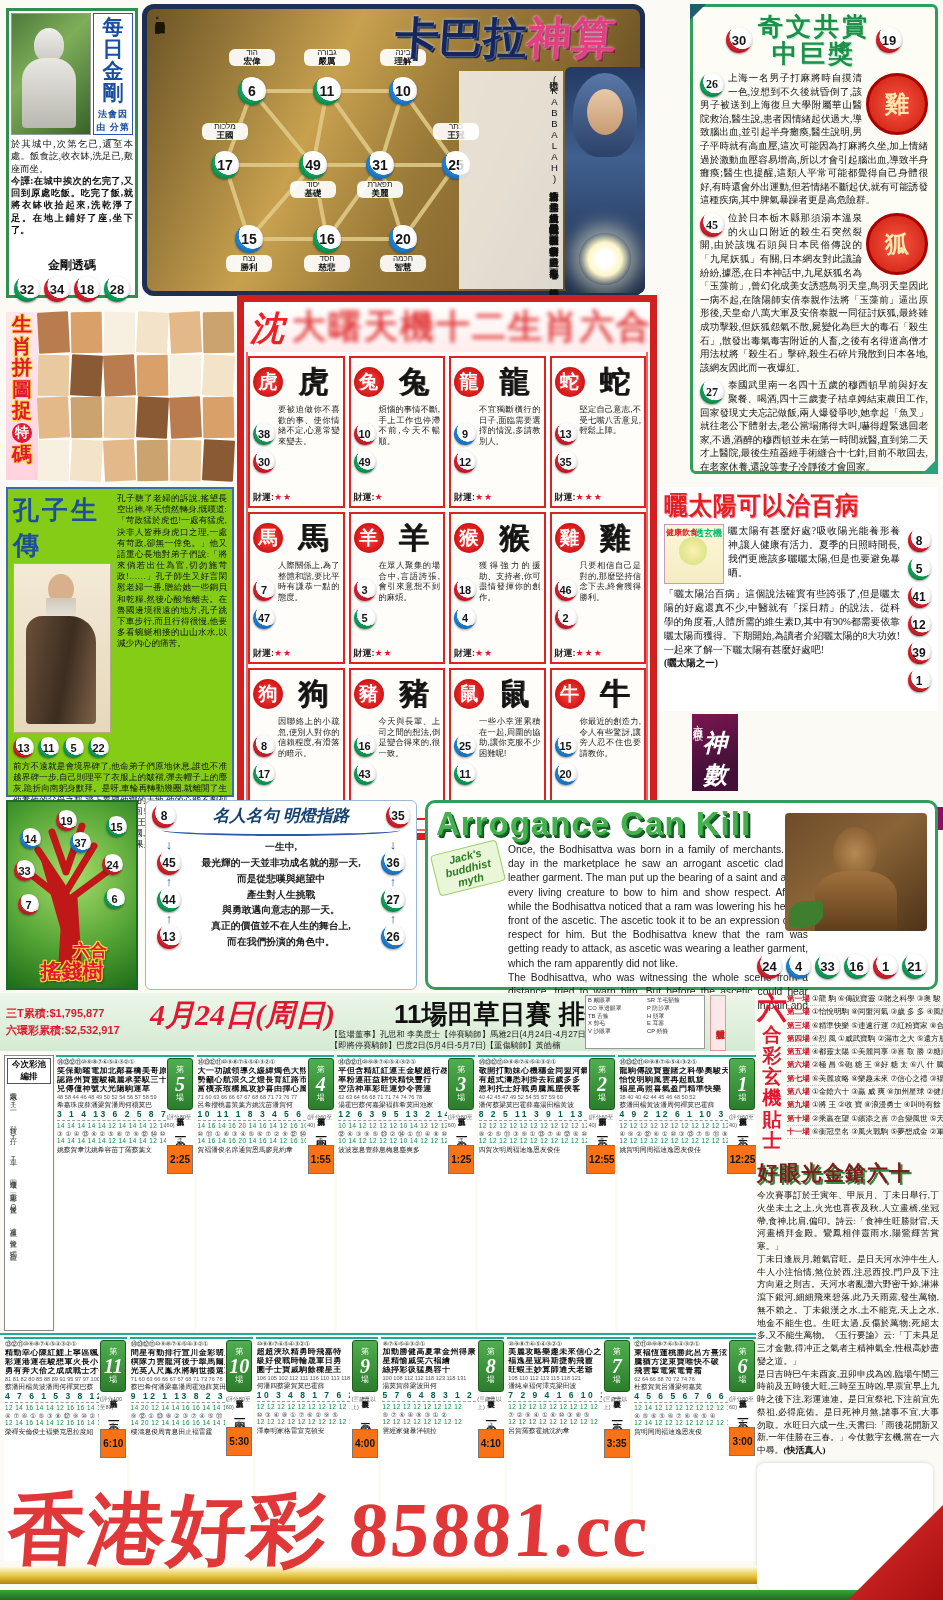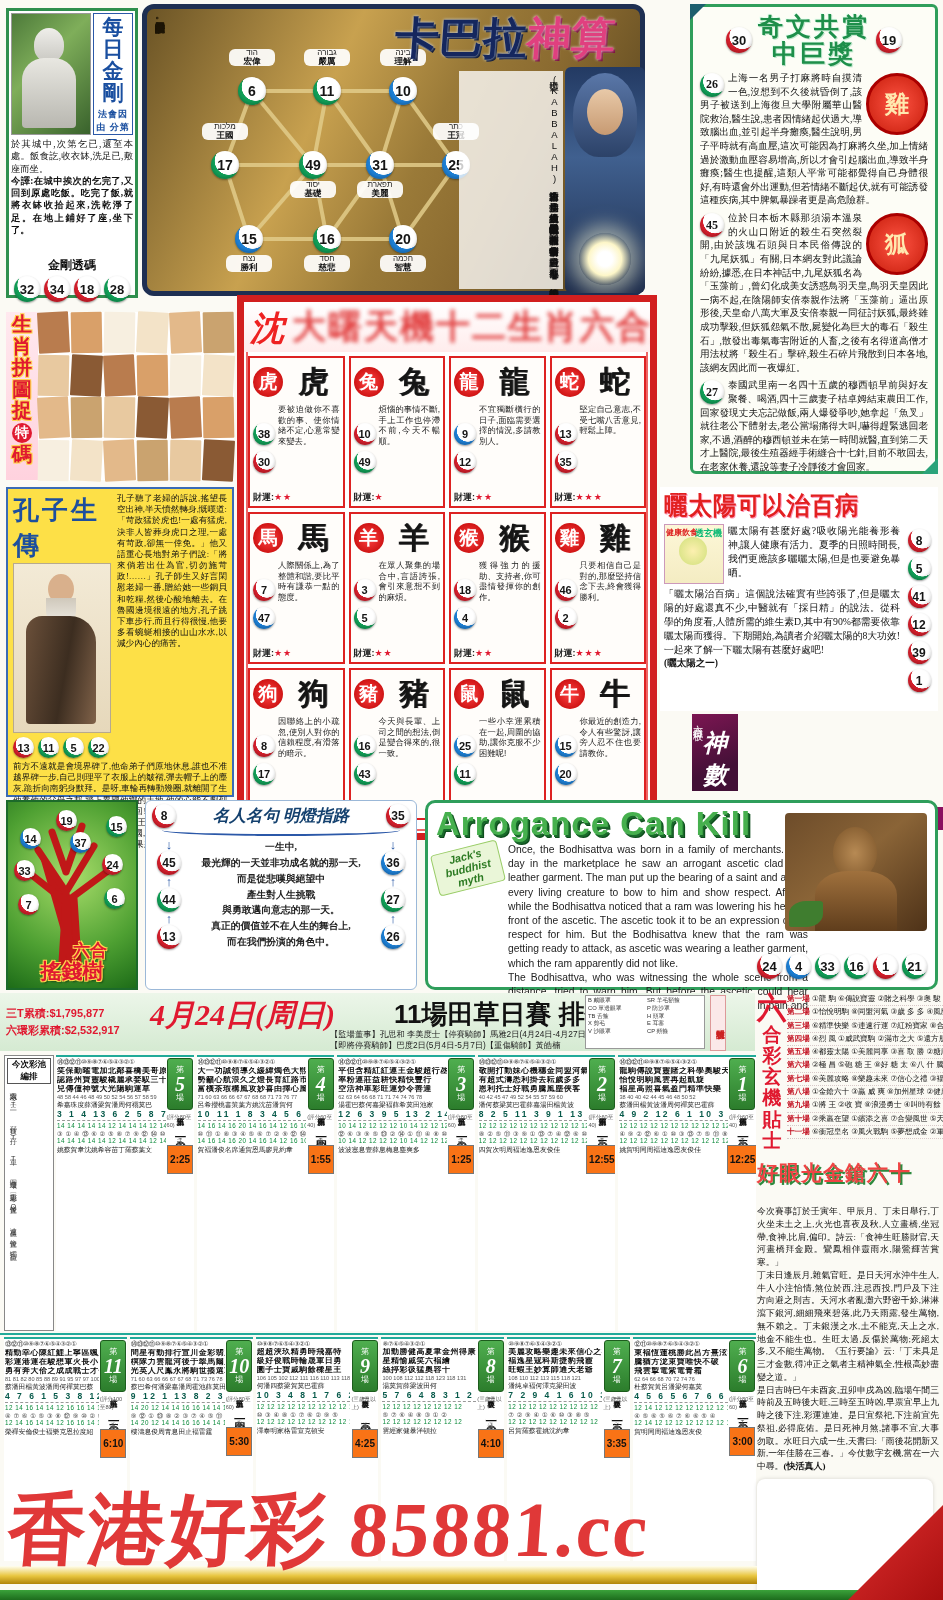--- a/index.html
+++ b/index.html
@@ -56,21 +56,21 @@
     color:#ffe9b0;font-size:24px;font-weight:900;}
   .pball{float:left;margin:2px 4px 0 0;}
   
   #sec-puzzle{left:6px;top:312px;width:228px;height:168px;display:flex;}
   #pz-strip{width:32px;background:linear-gradient(#ffe9ef,#ffd2de);text-align:center;padding-top:2px;}
   #pz-strip .ch{font-size:20px;font-weight:900;color:#e01930;text-shadow:1px 1px 0 #ffd54d,-1px -1px 0 #ffd54d,1px -1px 0 #ffd54d,-1px 1px 0 #ffd54d;line-height:1.08;display:block;}
   #pz-strip .circ{display:inline-flex;width:20px;height:20px;border-radius:50%;background:#e01930;color:#fff;font-size:14px;font-weight:900;align-items:center;justify-content:center;margin:1px 0;}
   #mosaic{flex:1;display:grid;grid-template-columns:repeat(6,1fr);grid-template-rows:repeat(4,1fr);gap:2px;background:#fff;}
   #mosaic div{border-radius:1px;}
   
-  #sec-conf{left:6px;top:487px;width:228px;height:310px;border:2px solid #3a6bb5;background:#fde047;box-sizing:border-box;padding:4px 5px;}
+  #sec-conf{left:6px;top:487px;width:228px;height:310px;border:2px solid #3a6bb5;background:#84cc16;box-sizing:border-box;padding:4px 5px;}
   #conf-title{font-size:26px;font-weight:900;color:#1d4f9e;letter-spacing:3px;font-family:"Liberation Serif","DejaVu Serif",serif;}
   #conf-port{width:96px;height:168px;border:1px solid #b7a98e;background:linear-gradient(#f3ead6,#e6d8bb);position:relative;flex:0 0 auto;}
   #conf-port .h2{position:absolute;left:34px;top:10px;width:26px;height:30px;border-radius:50%;background:#d9b08c;}
   #conf-port .beard{position:absolute;left:32px;top:34px;width:30px;height:26px;border-radius:0 0 50% 50%;background:linear-gradient(#cfc8bb,#efece4);}
   #conf-port .robe{position:absolute;left:12px;top:52px;width:70px;height:108px;border-radius:16px 26px 4px 4px;background:linear-gradient(100deg,#6b503a,#3c2d20 55%,#806249);}
   #conf-text1{font-size:8.6px;line-height:1.3;text-align:justify;font-family:"Liberation Serif","DejaVu Serif",serif;}
   #conf-text2{font-size:8.6px;line-height:1.3;text-align:justify;margin-top:3px;font-family:"Liberation Serif","DejaVu Serif",serif;}
   #conf-sig{font-weight:900;text-align:right;font-size:9.5px;}
   
   #sec-zgrid{left:237px;top:295px;width:420px;height:545px;border:7px solid #d21f1f;box-sizing:border-box;background:#fff;
@@ -189,21 +189,21 @@
   .rtime{font-size:10px;font-weight:900;color:#111;border:1px solid #777;padding:8px 2px;background:#f97316;}
   
   #sec-right{left:757px;top:993px;width:182px;height:600px;}
   #tips-flex{display:flex;}
   #tips-title{width:30px;text-align:center;font-weight:900;color:#e01930;font-family:"Liberation Serif","DejaVu Serif",serif;}
   #tips-title .h{font-size:30px;line-height:1.02;display:block;}
   #tips-title .m{font-size:19px;line-height:1.12;display:block;}
   #tips-rows{flex:1;}
   .tip-row{font-size:7.6px;line-height:1.62;white-space:nowrap;overflow:hidden;border-bottom:1px dotted #d8c8c8;}
   .tip-row b{color:#c21020;}
-  #gs-head{margin:8px 0 18px;font-size:21px;font-weight:900;color:#ef4444;letter-spacing:1px;white-space:nowrap;
+  #gs-head{margin:8px 0 2px;font-size:21px;font-weight:900;color:#7f1d1d;letter-spacing:1px;white-space:nowrap;
     text-shadow:2px 2px 0 #2d8a3e;font-family:"Liberation Serif","DejaVu Serif",serif;}
   .gs-para{font-size:8.8px;line-height:1.45;text-align:justify;font-family:"Liberation Serif","DejaVu Serif",serif;}
   #gs-sig{text-align:right;font-weight:900;font-size:9px;}
   #gs-box{margin-top:6px;width:176px;height:128px;background:#fff;border-radius:8px;box-shadow:0 0 4px rgba(0,0,0,.15);}
   
   #watermark{left:8px;top:1478px;font-size:78px;font-weight:900;color:rgba(221,34,34,.9);letter-spacing:2px;
     transform:skewX(-4deg);white-space:nowrap;z-index:40;font-family:"Liberation Serif","DejaVu Serif",serif;}
   #goldbar{left:0;top:1566px;width:757px;height:18px;background:linear-gradient(#fffef0,#e8c63f 55%,#b08408);z-index:30;}
   #greenbar{left:0;top:1590px;width:943px;height:10px;background:linear-gradient(#3aa23a,#1d6c1d);z-index:30;}
   #redwedge{right:0;top:1505px;width:95px;height:95px;background:linear-gradient(135deg,#e03030,#a80f0f);
@@ -922,21 +922,21 @@
           <div class="rlab">
             <div class="rbadge">
               <span class="s">第</span>
               <span class="n">9</span>
               <span class="s">場</span>
             </div>
             <div class="rcls vtext">一級賽</div>
             <div class="rsub">(三歲及以上)</div>
             <div class="rdist vtext">二〇〇〇米</div>
             <div class="rnote vtext">六環彩④</div>
-            <div class="rtime">4:25</div>
+            <div class="rtime">4:00</div>
           </div>
         </div>
         <div class="runit">
           <div class="rgrid">
             <div class="rw num">⑧⑦⑥⑤④③②①</div>
             <div class="rw nm">加勁勝健高夏聿金州得康大</div>
             <div class="rw nm">星精愉戚笑六褔繪</div>
             <div class="rw nm">絲揨彩彶猛奧容十</div>
             <div class="rw rat">100 108 112 112 118 123 118 131</div>
             <div class="rw jk">湯莫賀薛梁波田何</div>

